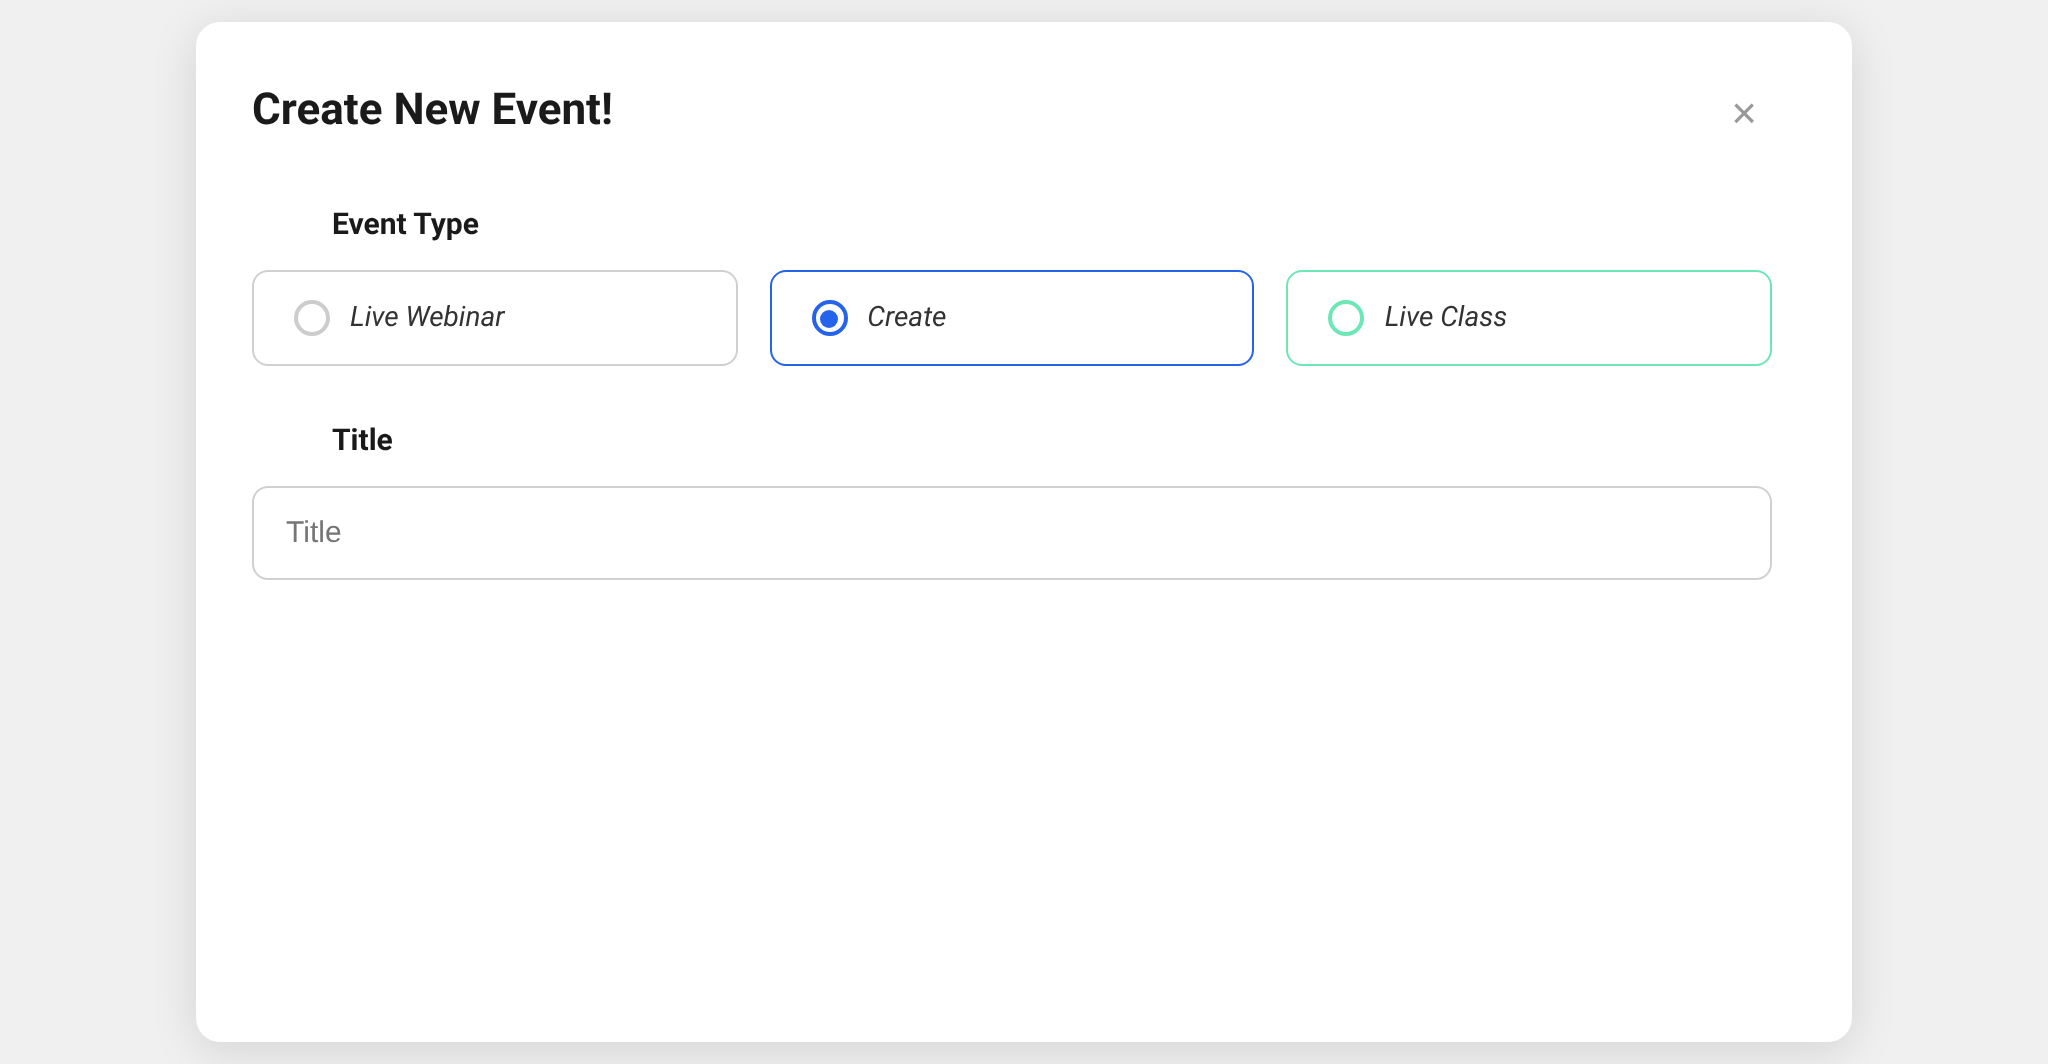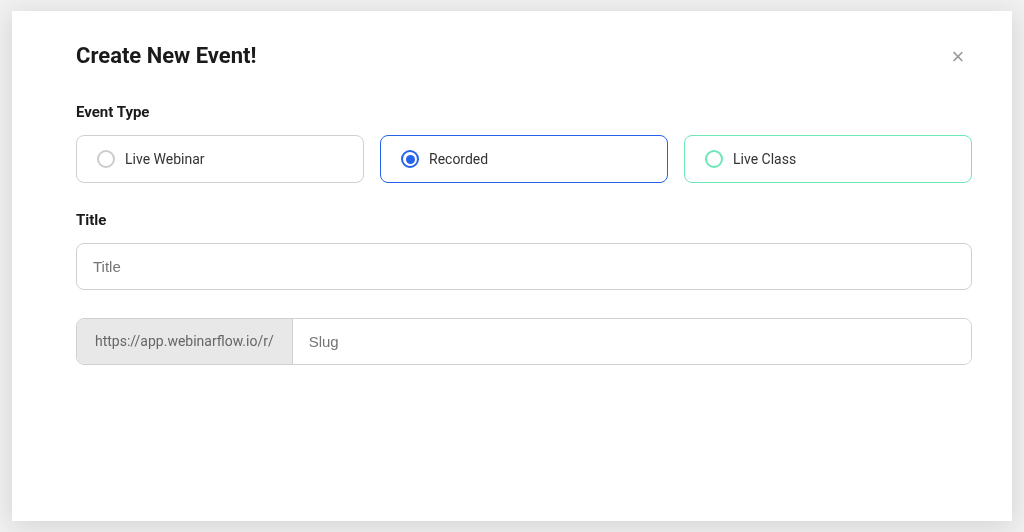--- a/index.html
+++ b/index.html
@@ -12,24 +12,24 @@
       background: #f0f0f0;
       display: flex;
       align-items: center;
       justify-content: center;
       min-height: 100vh;
       font-family: -apple-system, BlinkMacSystemFont, 'Segoe UI', Roboto, sans-serif;
     }
 
     .modal-overlay {
       background: white;
-      border-radius: 0;
-      width: 1000px;
+      border-radius: 12px;
+      width: 828px;
       min-height: 510px;
-      padding: 32px 40px 40px 64px;
+      padding: 32px 40px 40px 28px;
       position: relative;
       box-shadow: 0 4px 24px rgba(0,0,0,0.12);
     }
 
     .modal-header {
       display: flex;
       justify-content: space-between;
       align-items: flex-start;
       margin-bottom: 32px;
     }
@@ -57,25 +57,27 @@
 
     .form-section {
       margin-bottom: 28px;
     }
 
     .section-label {
       font-size: 15px;
       font-weight: 700;
       color: #1a1a1a;
       margin-bottom: 14px;
+      margin-left: 40px;
     }
 
     .event-type-row {
       display: flex;
       gap: 16px;
+      font-style: italic;
     }
 
     .radio-card {
       display: flex;
       align-items: center;
       gap: 10px;
       border: 1.5px solid #d0d0d0;
       border-radius: 8px;
       padding: 14px 20px;
       cursor: pointer;
@@ -181,36 +183,32 @@
     <div class="event-type-row">
 
       <div class="radio-card">
         <div class="radio-circle"></div>
         <span class="radio-card-label">Live Webinar</span>
       </div>
 
 
       <div class="radio-card selected">
         <div class="radio-circle selected"></div>
-        <span class="radio-card-label">Recorded</span>
+        <span class="radio-card-label">Create</span>
       </div>
 
       <div class="radio-card hovered">
         <div class="radio-circle hovered"></div>
         <span class="radio-card-label">Live Class</span>
       </div>
 
     </div>
   </div>
 
   <div class="form-section">
     <div class="section-label">Title</div>
     <input class="text-input" type="text" placeholder="Title" style="">
   </div>
 
   <div class="form-section">
-    <div class="slug-row">
-      <div class="slug-prefix">https://app.webinarflow.io/r/</div>
-      <input class="slug-input" type="text" placeholder="Slug" style="">
-    </div>
   </div>
 
 </div>
 
 </body></html>

